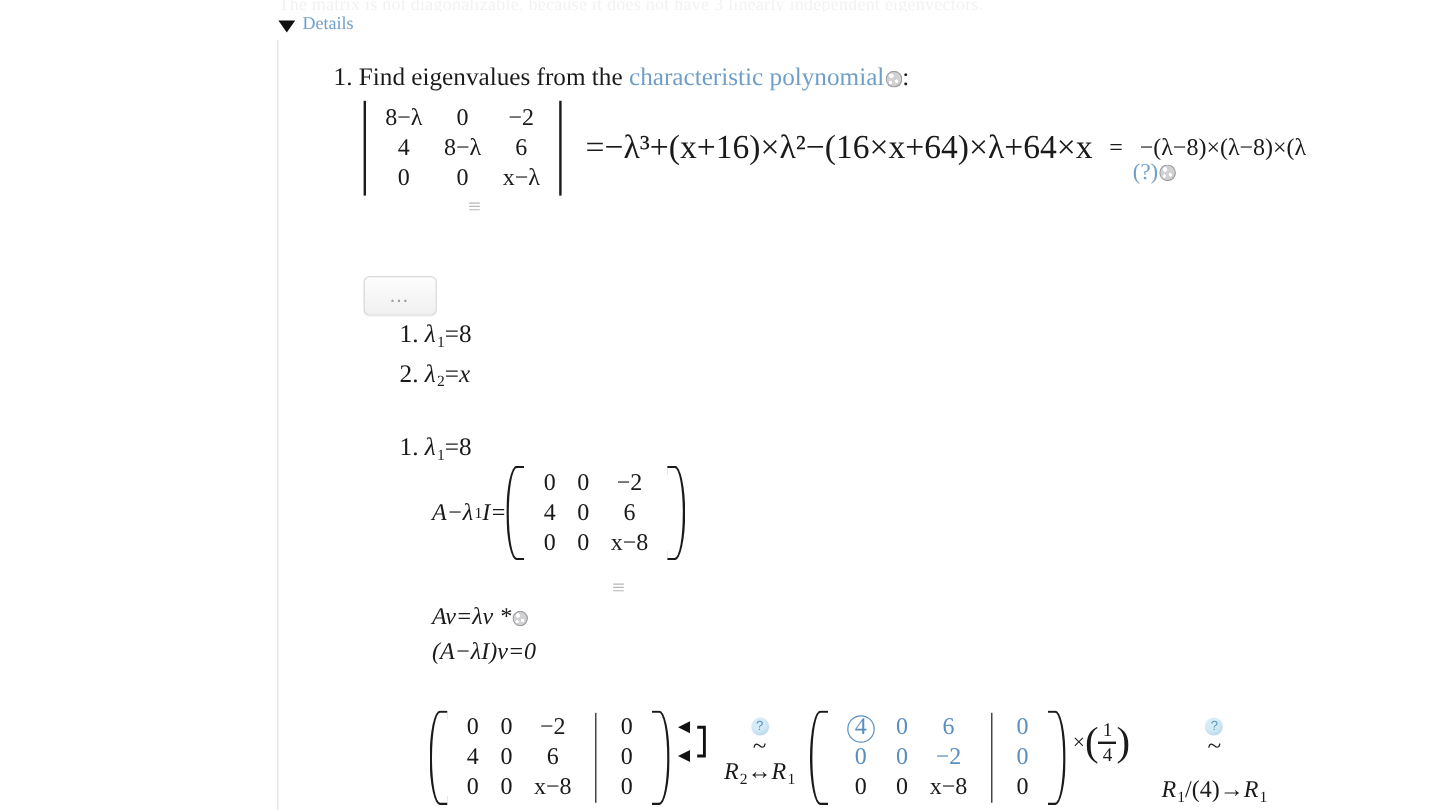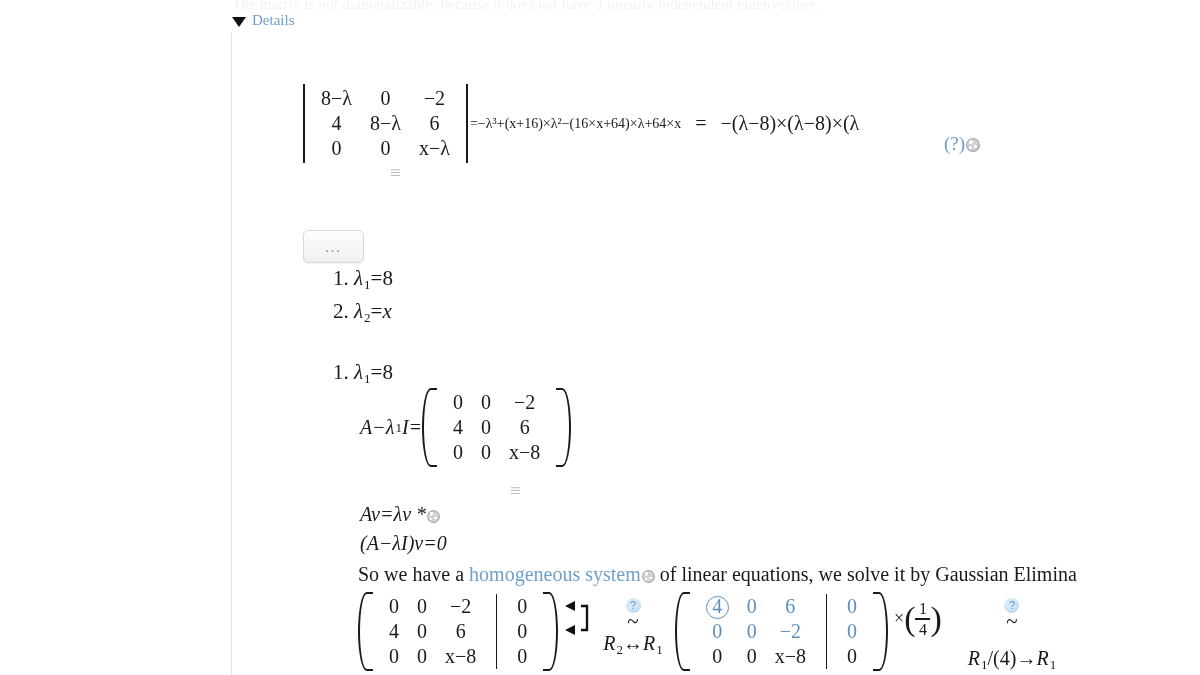--- a/index.html
+++ b/index.html
@@ -110,38 +110,43 @@
 
   <div class="ghost-top">The matrix is not diagonalizable, because it does not have 3 linearly independent   eigenvectors.</div>
 
   <div class="detail-rule"></div>
 
   <div class="details-header">
     <span class="tri-down"></span>
     <span class="details-lbl">Details</span>
   </div>
 
+  <div class="row" style="left:278px;top:52px;">
+    <span class="num">1.</span>
+    <span>Find eigenvalues from the</span>
+    <span class="lnk">characteristic polynomial</span><span class="globe"></span><span>:</span>
+  </div>
 
   <div class="row" style="left:303px;top:84px;display:flex;align-items:center;">
     <span class="mtx">
       <span class="br l-det"></span>
       <span class="grid" style="grid-template-columns:repeat(3,auto);">
         <span class="cell up">8−λ</span>
         <span class="cell up">0</span>
         <span class="cell up">−2</span>
         <span class="cell up">4</span>
         <span class="cell up">8−λ</span>
         <span class="cell up">6</span>
         <span class="cell up">0</span>
         <span class="cell up">0</span>
         <span class="cell up">x−λ</span>
       </span>
       <span class="br r-det"></span>
     </span>
-    <span style="margin-left:2px;font-size:14px;text-align:right;">=−λ³+(x+16)×λ²−(16×x+64)×λ+64×x</span>
+    <span style="margin-left:20px;font-size:28px;text-align:right;">=−λ³+(x+16)×λ²−(16×x+64)×λ+64×x</span>
     <span style="margin-left:14px;font-size:20px;">=</span>
     <span style="margin-left:14px;font-size:20px;">−(λ−8)×(λ−8)×(λ</span>
   </div>
 
   <div class="eq-handle" style="left:390px;top:163px;">≡</div>
 
   <div class="row" style="left:944px;top:133px;font-size:19px;">
     <span class="lnk">(?)</span><span class="globe"></span>
   </div>
 
@@ -186,25 +191,20 @@
 
   <div class="eq-handle" style="left:510px;top:481px;">≡</div>
 
   <div class="row" style="left:360px;top:503px;font-size:20px;">
     <span class="it">Av=λv *</span><span class="globe sm"></span>
   </div>
   <div class="row" style="left:360px;top:532px;font-size:20px;">
     <span class="it">(A−λI)v=0</span>
   </div>
 
-  <div class="row" style="left:358px;top:563px;font-size:20px;">
-    <span>So we have a</span>
-    <span class="lnk">homogeneous system</span><span class="globe sm"></span>
-    <span>of linear equations, we solve it by Gaussian Elimina</span>
-  </div>
 
   <div class="row" style="left:358px;top:592px;display:flex;align-items:flex-start;">
 
     <span class="mtx">
       <span class="br l-par"></span>
       <span style="display:flex;align-items:stretch;">
         <span class="grid" style="grid-template-columns:repeat(3,auto);">
           <span class="cell up">0</span>
           <span class="cell up">0</span>
           <span class="cell up">−2</span>

